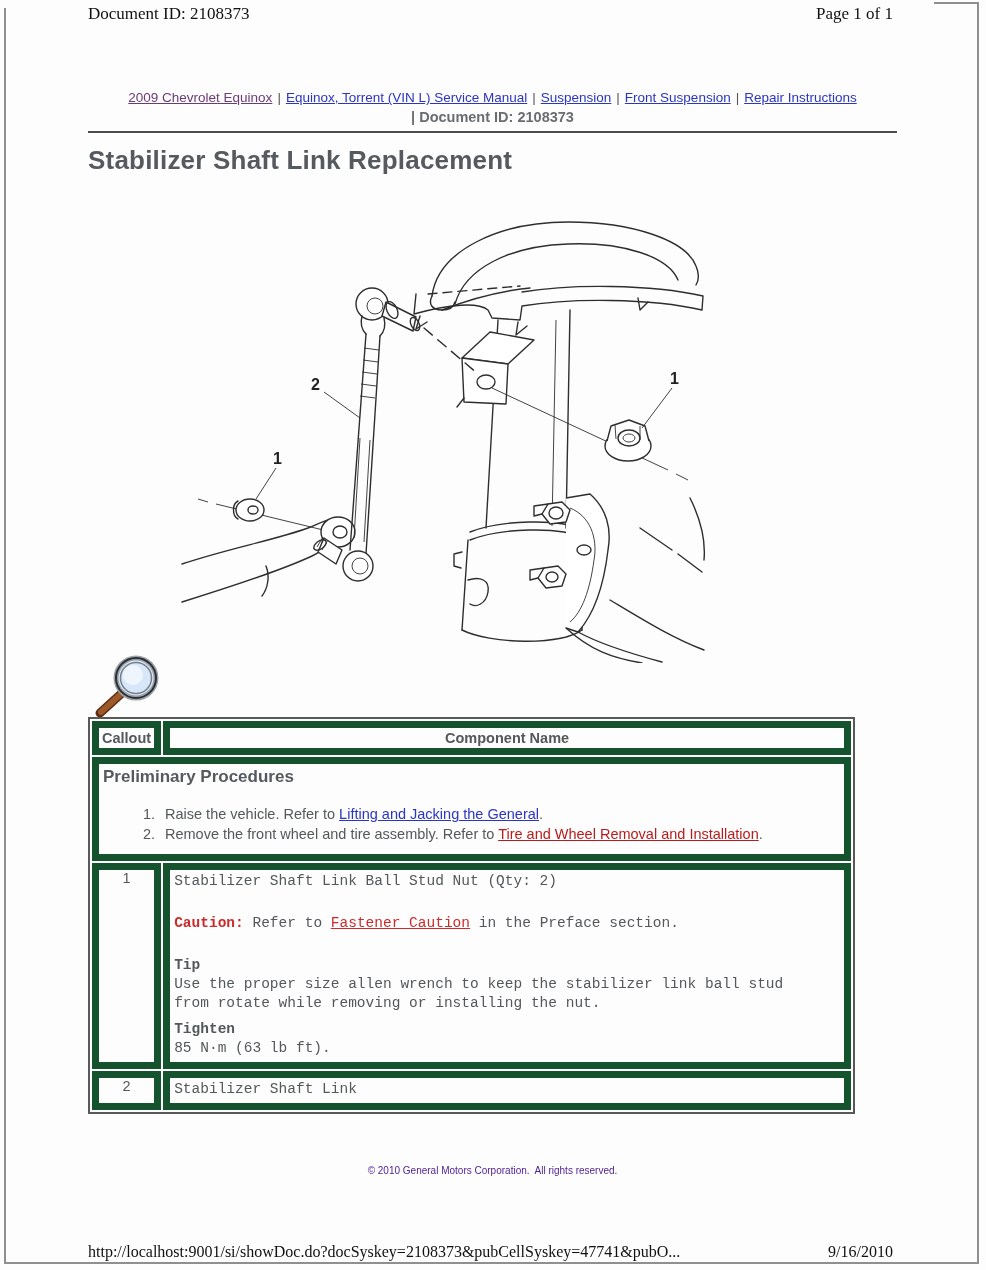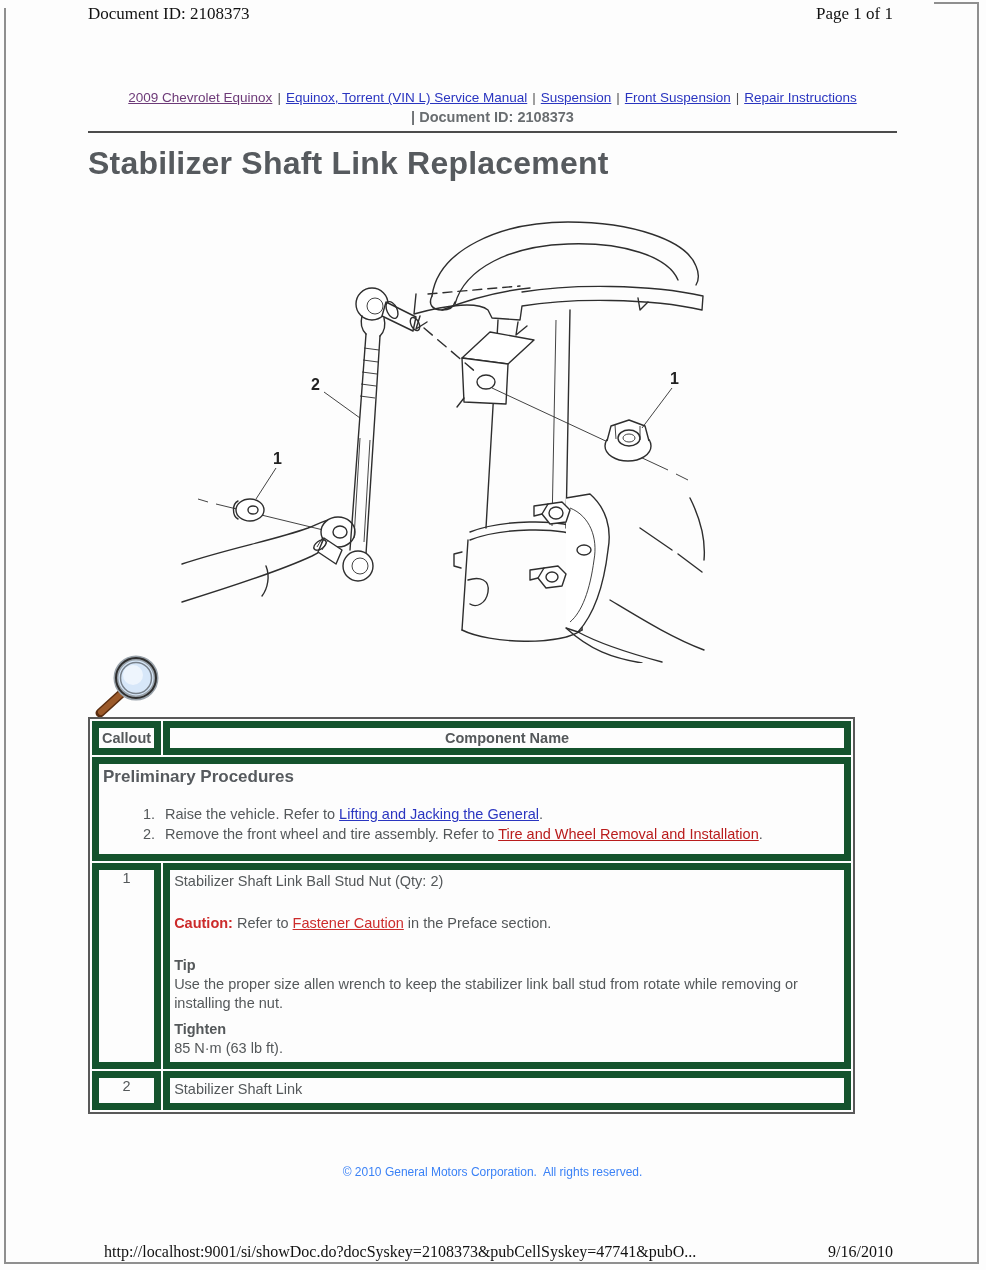--- a/index.html
+++ b/index.html
@@ -8,34 +8,34 @@
 
   
   .frame-left   { position:absolute; left:4px;  top:8px;  bottom:6px; width:2px; background:#8f8f8f; }
   .frame-right  { position:absolute; left:977px; top:2px;  bottom:6px; width:2px; background:#8f8f8f; }
   .frame-bottom { position:absolute; left:4px;  top:1262px; width:975px; height:2px; background:#8f8f8f; }
   .frame-topright { position:absolute; left:934px; top:2px; width:45px; height:2px; background:#8f8f8f; }
 
   .print-header { position:absolute; top:4px; left:88px; right:93px;
     display:flex; justify-content:space-between;
     font-family:"Liberation Serif", serif; font-size:17px; color:#111;align-items:center; }
-  .print-footer { position:absolute; top:1243px; left:104px; right:93px;
+  .print-footer { position:absolute; top:1243px; left:88px; right:93px;
     display:flex; justify-content:space-between;
     font-family:"Liberation Serif", serif; font-size:16px; color:#111; }
 
   .breadcrumb { position:absolute; top:89px; left:88px; width:809px;
     text-align:center; font-size:13.5px; line-height:18px; color:#555; }
   .breadcrumb a { text-decoration:underline; cursor:pointer; }
   .bc-sep { color:#555; padding:0 5px; }
   .bc-docline { font-weight:bold; color:#696d70; font-size:14.5px; margin-top:1px; }
 
   .rule { position:absolute; top:131px; left:88px; width:809px; height:2px; background:#4c4c4c; }
 
   .page-title { position:absolute; top:145px; left:88px;
-    font-size:32px; font-weight:bold; color:#565a5e; letter-spacing:.2px; }
+    font-size:26px; font-weight:bold; color:#565a5e; letter-spacing:.2px; }
 
   .diagram { position:absolute; left:170px; top:198px; width:540px; height:465px; }
   .diagram svg { width:100%; height:100%; }
   .d { stroke:#2e2e2e; stroke-width:1.4; fill:none; stroke-linecap:round; stroke-linejoin:round; }
   .dw { stroke:#2e2e2e; stroke-width:1.4; fill:#ffffff; stroke-linejoin:round; }
   .thin { stroke:#2e2e2e; stroke-width:0.9; fill:none; }
   .callout-num { font-family:"Liberation Sans", sans-serif; font-size:16px; font-weight:bold; fill:#222; }
 
   .magnifier { position:absolute; left:92px; top:655px; width:72px; height:64px; cursor:pointer; }
 
@@ -44,29 +44,29 @@
     font-size:14.5px; color:#54585a; }
   table.comp td, table.comp th { border:7px solid #14532d; vertical-align:top; }
   th.h-callout, th.h-comp { font-size:14.5px; font-weight:bold; color:#54585a;
     text-align:center; padding:2px 3px; vertical-align:middle; }
   th.h-callout { width:64px; }
   td.prelim { padding:3px 6px 10px 4px; }
   .prelim-head { font-size:17px; font-weight:bold; color:#565a5e; margin-bottom:6px; }
   ol.steps { margin:18px 0 0 0; padding-left:56px; }
   ol.steps li { line-height:19.5px; padding-left:6px; }
   td.callout-cell { text-align:center; vertical-align:middle; font-size:14.5px; }
-  td.content-cell { padding:2px 20px 4px 4px; line-height:19px; }
+  td.content-cell { padding:2px 20px 4px 4px; line-height:19px;font-family:Liberation Mono, monospace; }
   .blk-caution { margin-top:23px; }
   .blk-tip { margin-top:23px; }
   .blk-tighten { margin-top:7px; }
   .bold { font-weight:bold; }
   .caution-label { font-weight:bold; }
   a.link { text-decoration:underline; cursor:pointer; }
   .copyright { position:absolute; top:1165px; left:88px; width:809px;
-    text-align:center; font-size:12px; color:#3b82f6; white-space:pre-wrap; }
+    text-align:center; font-size:10px; color:#4c1d95; white-space:pre-wrap; }
 </style>
 </head>
 <body>
 
 <div class="frame-left"></div>
 <div class="frame-right"></div>
 <div class="frame-bottom"></div>
 <div class="frame-topright"></div>
 
 <div class="print-header">

